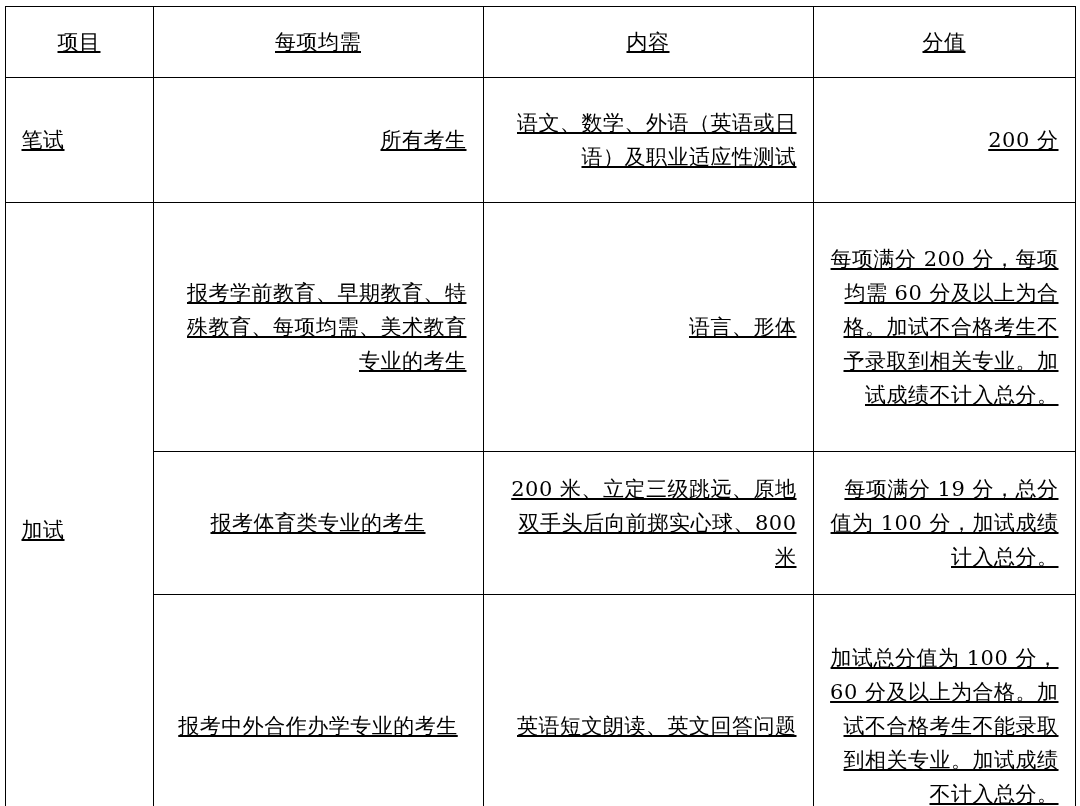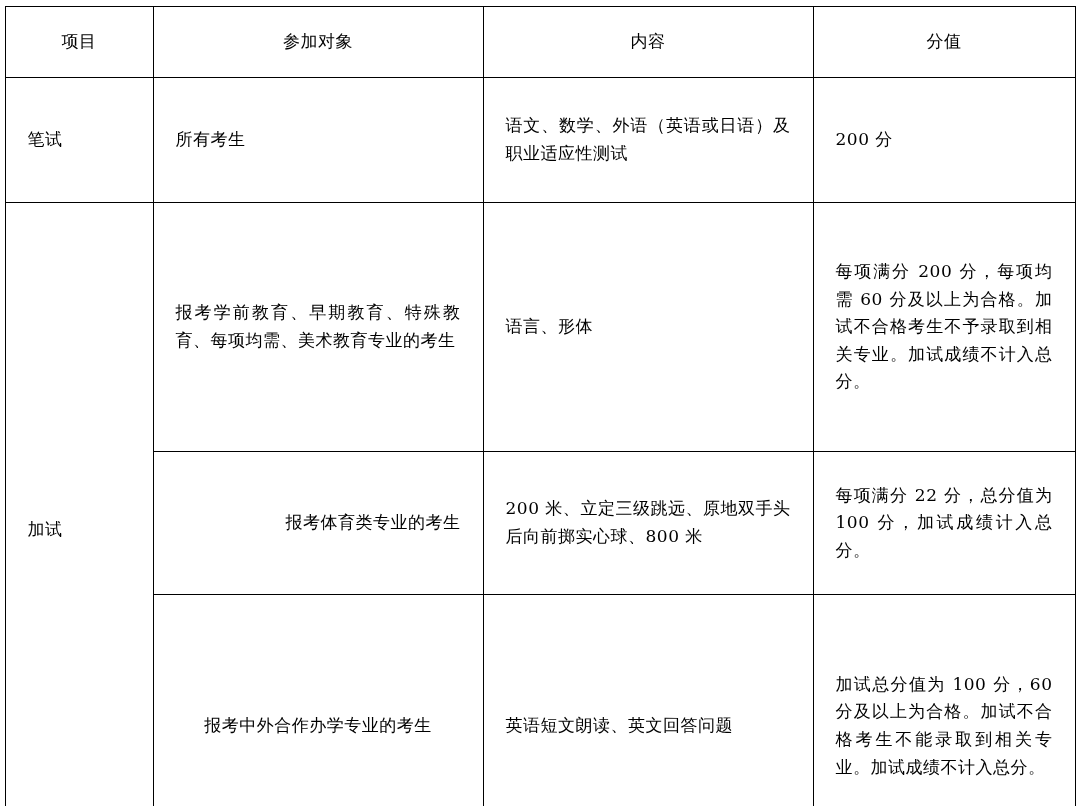--- a/index.html
+++ b/index.html
@@ -22,48 +22,50 @@
   }
   table.exam-table {
     border-collapse: collapse;
     width: 1070px;
     table-layout: fixed;
     margin: 0 auto;
   }
   table.exam-table td {
     border: 1.6px solid #000000;
     vertical-align: middle;
-    padding: 6px 22px;
-    font-size: 17px;
+    padding: 6px 16px;
+    font-size: 21px;
     line-height: 1.62;
     letter-spacing: 0.5px;
     word-break: break-word;
+    text-decoration: underline;
   }
   
   col.c1 { width: 148px; }
   col.c2 { width: 330px; }
   col.c3 { width: 330px; }
   col.c4 { width: 262px; }
 
   .hdr td {
     text-align: center;
     height: 58px;
     padding: 4px 6px;
     font-size: 22px;
   }
   .center {
-    text-align: right;
+    text-align: center;
   }
   .just-both {
     text-align: justify;
     text-justify: inter-ideograph;
   }
   .cell-pad-left {
     padding-left: 16px;
     padding-right: 12px;
+    text-align: right;
   }
   .vcell {
     font-size: 22px;
   }
   .tall-row td { height: 236px; }
   .mid-row td  { height: 130px; }
   .last-row td { height: 250px; }
   .first-row td { height: 112px; }
   .spaced-center {
     text-align: center;
@@ -77,21 +79,21 @@
   <table class="exam-table">
     <colgroup>
       <col class="c1">
         <col class="c2">
         <col class="c3">
         <col class="c4">
     </colgroup>
     <tbody>
       <tr class="hdr">
         <td>项目</td>
-        <td>参加对象</td>
+        <td>每项均需</td>
         <td>内容</td>
         <td>分值</td>
       </tr>
 
       <tr class="first-row">
         <td class="vcell">笔试</td>
         <td class="cell-pad-left">所有考生</td>
         <td class="just-both cell-pad-left">语文、数学、外语（英语或日语）及职业适应性测试</td>
         <td class="cell-pad-left">200 分</td>
       </tr>
@@ -99,21 +101,21 @@
       <tr class="tall-row">
         <td class="vcell" rowspan="3">加试</td>
         <td class="just-both cell-pad-left">报考学前教育、早期教育、特殊教育、每项均需、美术教育专业的考生</td>
         <td class="cell-pad-left">语言、形体</td>
         <td class="just-both cell-pad-left">每项满分 200 分，每项均需 60 分及以上为合格。加试不合格考生不予录取到相关专业。加试成绩不计入总分。</td>
       </tr>
 
       <tr class="mid-row">
         <td class="center">报考体育类专业的考生</td>
         <td class="just-both cell-pad-left">200 米、立定三级跳远、原地双手头后向前掷实心球、800 米</td>
-        <td class="just-both cell-pad-left">每项满分 22 分，总分值为 100 分，加试成绩计入总分。</td>
+        <td class="just-both cell-pad-left">每项满分 19 分，总分值为 100 分，加试成绩计入总分。</td>
       </tr>
 
       <tr class="last-row">
         <td class="spaced-center cell-pad-left">报考中外合作办学专业的考生</td>
         <td class="just-both cell-pad-left">英语短文朗读、英文回答问题</td>
         <td class="just-both cell-pad-left">加试总分值为 100 分，60 分及以上为合格。加试不合格考生不能录取到相关专业。加试成绩不计入总分。</td>
       </tr>
     </tbody>
   </table>
 </div>

